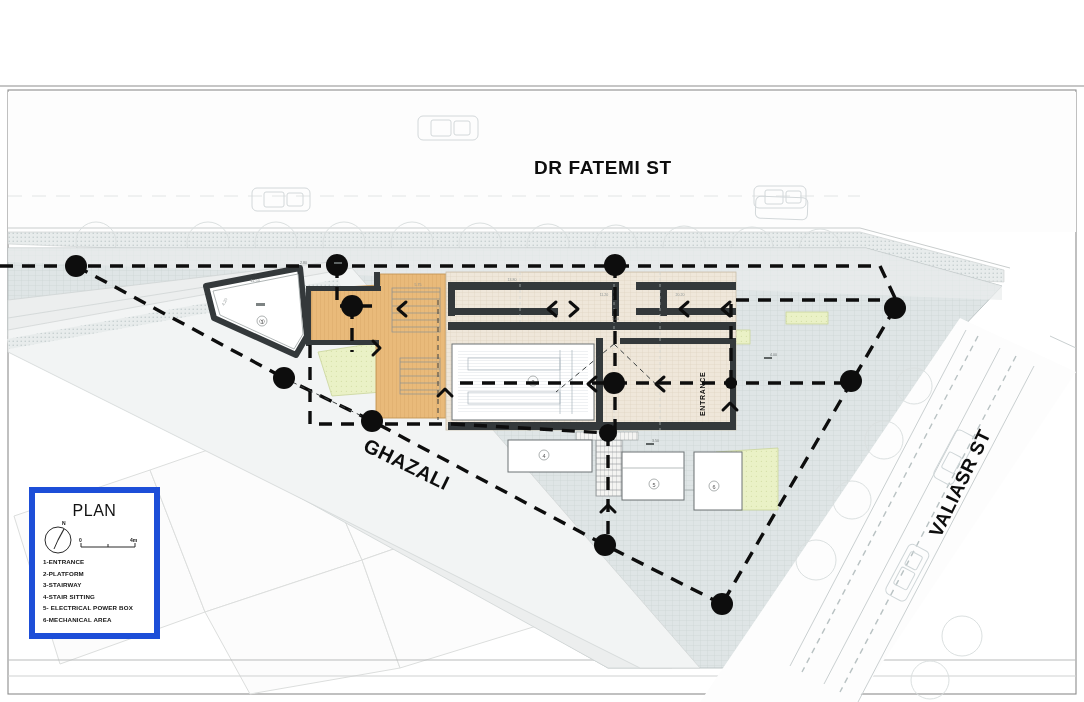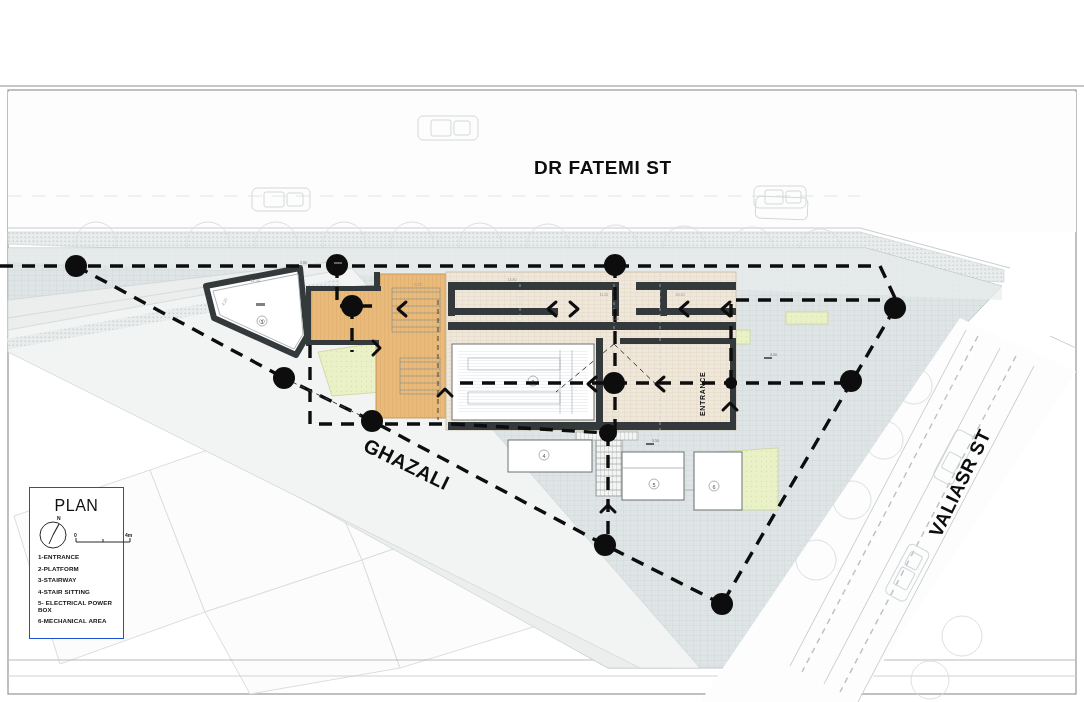--- a/index.html
+++ b/index.html
@@ -12,22 +12,22 @@
        font-weight:700;color:#0d0d0d;white-space:nowrap;}
   #lbl-fatemi{left:534px;top:157px;font-size:19px;letter-spacing:.6px;}
   #lbl-ghazali{left:370px;top:434px;font-size:20px;letter-spacing:.5px;
        transform:rotate(26deg);transform-origin:0 0;}
   #lbl-valiasr{left:925px;top:531px;font-size:19px;letter-spacing:.5px;
        transform:rotate(-64deg);transform-origin:0 0;}
   #lbl-entrance{left:699px;top:416px;font-size:7px;font-weight:700;
        letter-spacing:.7px;transform:rotate(-90deg);transform-origin:0 0;}
 
   
-  #legend{position:absolute;left:29px;top:487px;width:95px;height:152px;
-      background:#fff;border:1px solid #1d4ed8;box-sizing:border-box;}
+  #legend{position:absolute;left:29px;top:487px;width:131px;height:152px;
+      background:#fff;border:6px solid #1d4ed8;box-sizing:border-box;}
   #legend-title{position:absolute;left:0;right:0;top:9px;text-align:center;
       font-size:16px;font-weight:400;letter-spacing:.5px;color:#111;}
   #legend-keys{position:absolute;left:8px;top:66px;right:4px;}
   .key{font-size:6.2px;font-weight:700;letter-spacing:.15px;
        color:#111;margin-bottom:5.4px;line-height:1;}
   #north{position:absolute;left:8px;top:32px;width:30px;height:30px;}
   #north-n{position:absolute;left:27px;top:27px;font-size:5px;font-weight:700;}
   #scalebar{position:absolute;left:44px;top:42px;width:60px;height:18px;}
   .sc-t{position:absolute;font-size:5px;font-weight:700;color:#111;}
 </style>

